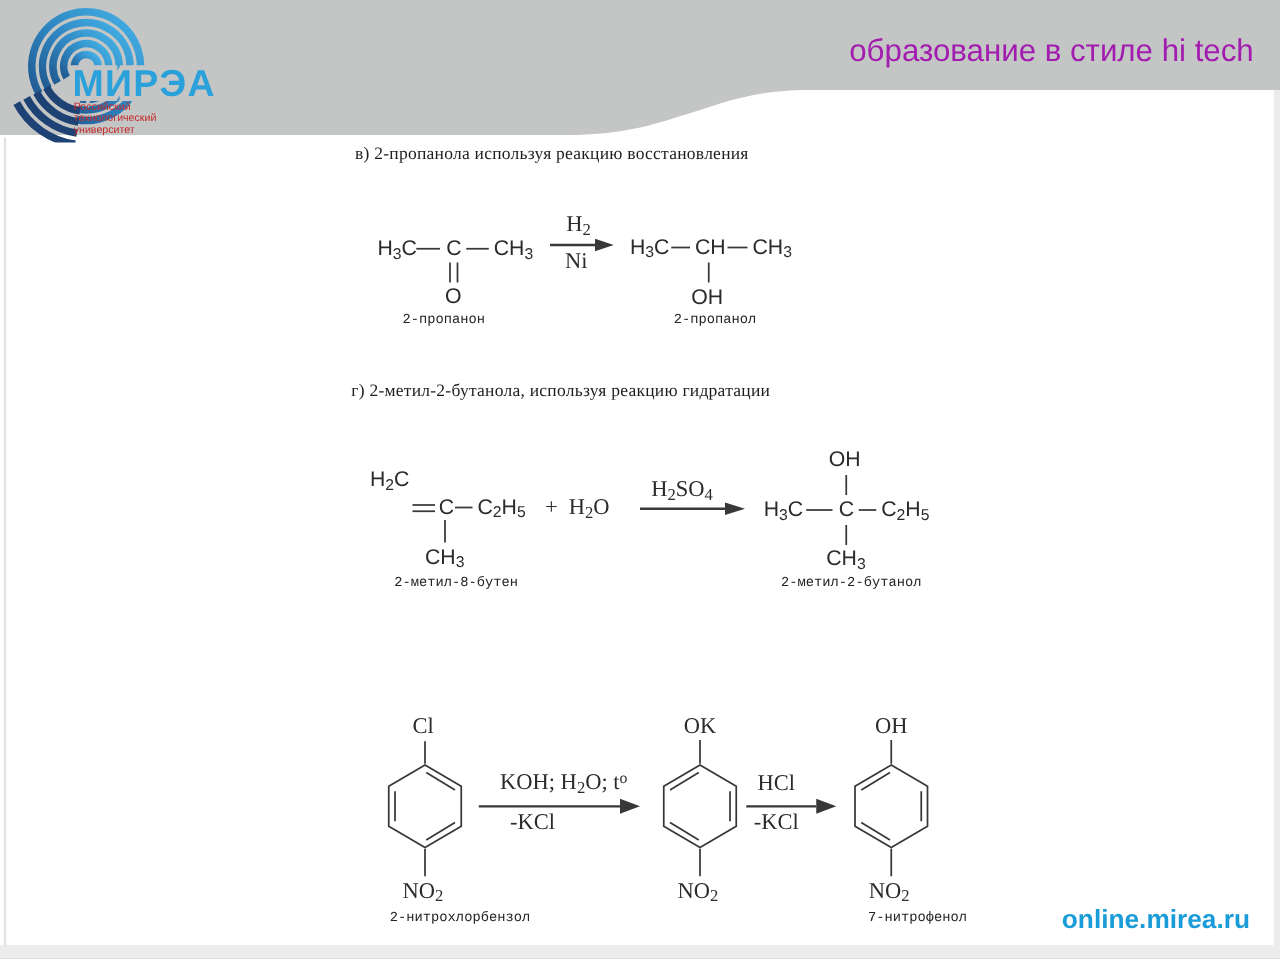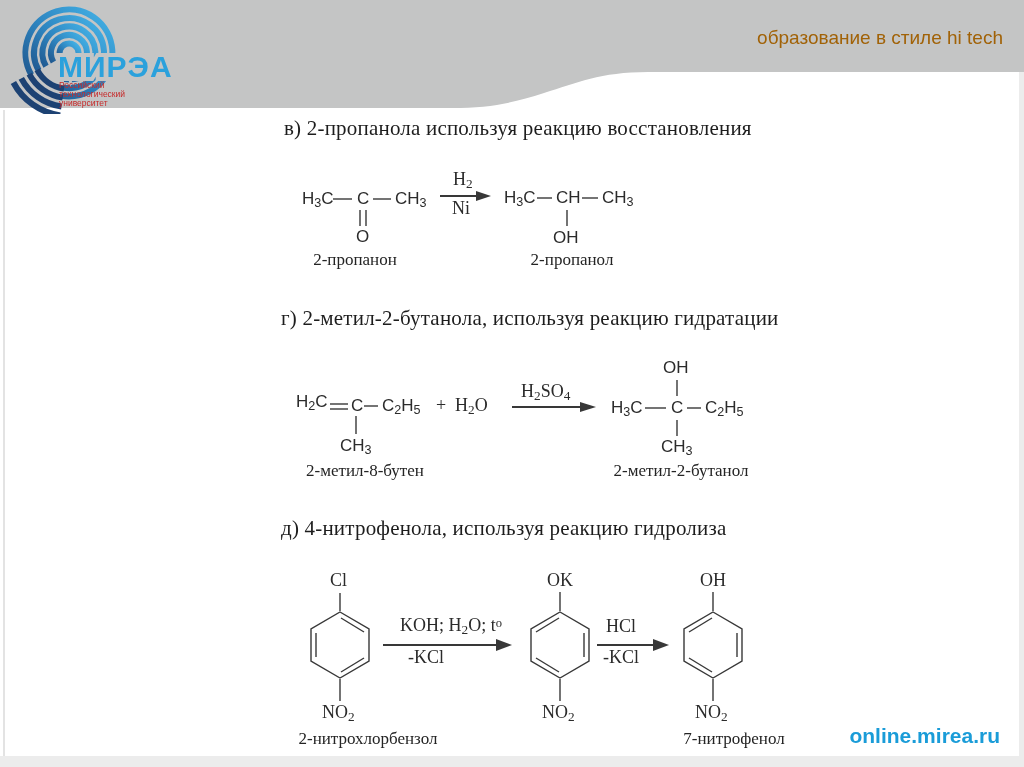--- a/index.html
+++ b/index.html
@@ -3,36 +3,36 @@
 <meta charset="utf-8">
 <style>
   html,body{margin:0;padding:0;background:#888;}
   .slide{position:relative;width:1024px;height:767px;background:#ffffff;overflow:hidden;
          font-family:"Liberation Sans",sans-serif;}
   
   .band-svg{position:absolute;left:0;top:0;}
   .hdr-title{position:absolute;right:21px;top:3px;font-family:"Liberation Sans",sans-serif;
              font-size:21px;font-weight:bold;color:#189bd7;white-space:nowrap;}
   .hdr-sub{position:absolute;right:21px;top:27px;font-family:"Liberation Sans",sans-serif;
-           font-size:19px;color:#a16207;white-space:nowrap;}
+           font-size:25px;color:#a21caf;white-space:nowrap;}
   .logo-svg{position:absolute;left:6px;top:0;}
   
   .edge-left{position:absolute;left:3px;top:110px;width:2px;height:646px;background:#e3e3e3;}
   .edge-right{position:absolute;left:1019px;top:72px;width:5px;height:684px;background:#ececec;}
   .bottom-strip{position:absolute;left:0;top:756px;width:1024px;height:11px;background:#ececec;}
   .footer-link{position:absolute;right:24px;top:724px;font-family:"Liberation Sans",sans-serif;
                font-size:21px;font-weight:bold;color:#1a9cd8;white-space:nowrap;text-align:center;}
   
   .bonds-svg{position:absolute;left:0;top:0;pointer-events:none;}
-  .heading{position:absolute;font-family:"Liberation Serif",serif;font-size:21px;color:#1d1d1d;
+  .heading{position:absolute;font-family:"Liberation Serif",serif;font-size:14px;color:#1d1d1d;
            white-space:nowrap;letter-spacing:0.2px;}
   .f{position:absolute;color:#2b2b2b;line-height:1.05;white-space:nowrap;}
   .sans{font-family:"Liberation Sans",sans-serif;font-size:17px;}
   .serif{font-family:"Liberation Serif",serif;font-size:18px;}
-  .lab{position:absolute;font-family:Liberation Serif, serif;font-size:17px;color:#242424;
+  .lab{position:absolute;font-family:Liberation Mono, monospace;font-size:11px;color:#242424;
        white-space:nowrap;transform:translateX(-50%);}
   sub{font-size:74%;vertical-align:-22%;}
   sup{font-size:70%;vertical-align:32%;}
 </style>
 </head>
 <body>
 
 <div class="slide">
 
   <svg class="band-svg" width="1024" height="115" viewBox="0 0 1024 115">
@@ -144,36 +144,35 @@
   <span class="lab" style="left:355px;top:250px">2-пропанон</span>
   <span class="f serif" style="left:453px;top:170px">H<sub>2</sub></span>
   <span class="f serif" style="left:452px;top:199px">Ni</span>
   <span class="f sans" style="left:504px;top:189px">H<sub>3</sub>C</span>
   <span class="f sans" style="left:556px;top:189px">CH</span>
   <span class="f sans" style="left:602px;top:189px">CH<sub>3</sub></span>
   <span class="f sans" style="left:553px;top:229px">OH</span>
   <span class="lab" style="left:572px;top:250px">2-пропанол</span>
 
   <div class="heading" style="left:281px;top:306px">г) 2-метил-2-бутанола, используя реакцию гидратации</div>
-  <span class="f sans" style="left:296px;top:393px">H<sub>2</sub>C</span>
+  <span class="f sans" style="left:296px;top:375px">H<sub>2</sub>C</span>
   <span class="f sans" style="left:351px;top:397px">C</span>
   <span class="f sans" style="left:382px;top:397px">C<sub>2</sub>H<sub>5</sub></span>
   <span class="f serif" style="left:436px;top:396px">+</span>
   <span class="f serif" style="left:455px;top:396px">H<sub>2</sub>O</span>
   <span class="f sans" style="left:340px;top:437px">CH<sub>3</sub></span>
   <span class="lab" style="left:365px;top:461px">2-метил-8-бутен</span>
   <span class="f serif" style="left:521px;top:382px">H<sub>2</sub>SO<sub>4</sub></span>
   <span class="f sans" style="left:611px;top:399px">H<sub>3</sub>C</span>
   <span class="f sans" style="left:671px;top:399px">C</span>
   <span class="f sans" style="left:705px;top:399px">C<sub>2</sub>H<sub>5</sub></span>
   <span class="f sans" style="left:663px;top:359px">OH</span>
   <span class="f sans" style="left:661px;top:438px">CH<sub>3</sub></span>
   <span class="lab" style="left:681px;top:461px">2-метил-2-бутанол</span>
 
-  <div class="heading" style="left:281px;top:516px">д) 4-нитрофенола, используя реакцию гидролиза</div>
   <span class="f serif" style="left:330px;top:571px">Cl</span>
   <span class="f serif" style="left:547px;top:571px">OK</span>
   <span class="f serif" style="left:700px;top:571px">OH</span>
   <span class="f serif" style="left:322px;top:703px">NO<sub>2</sub></span>
   <span class="f serif" style="left:542px;top:703px">NO<sub>2</sub></span>
   <span class="f serif" style="left:695px;top:703px">NO<sub>2</sub></span>
   <span class="f serif" style="left:400px;top:616px">KOH; H<sub>2</sub>O; t<sup>o</sup></span>
   <span class="f serif" style="left:408px;top:648px">-KCl</span>
   <span class="f serif" style="left:606px;top:617px">HCl</span>
   <span class="f serif" style="left:603px;top:648px">-KCl</span>

